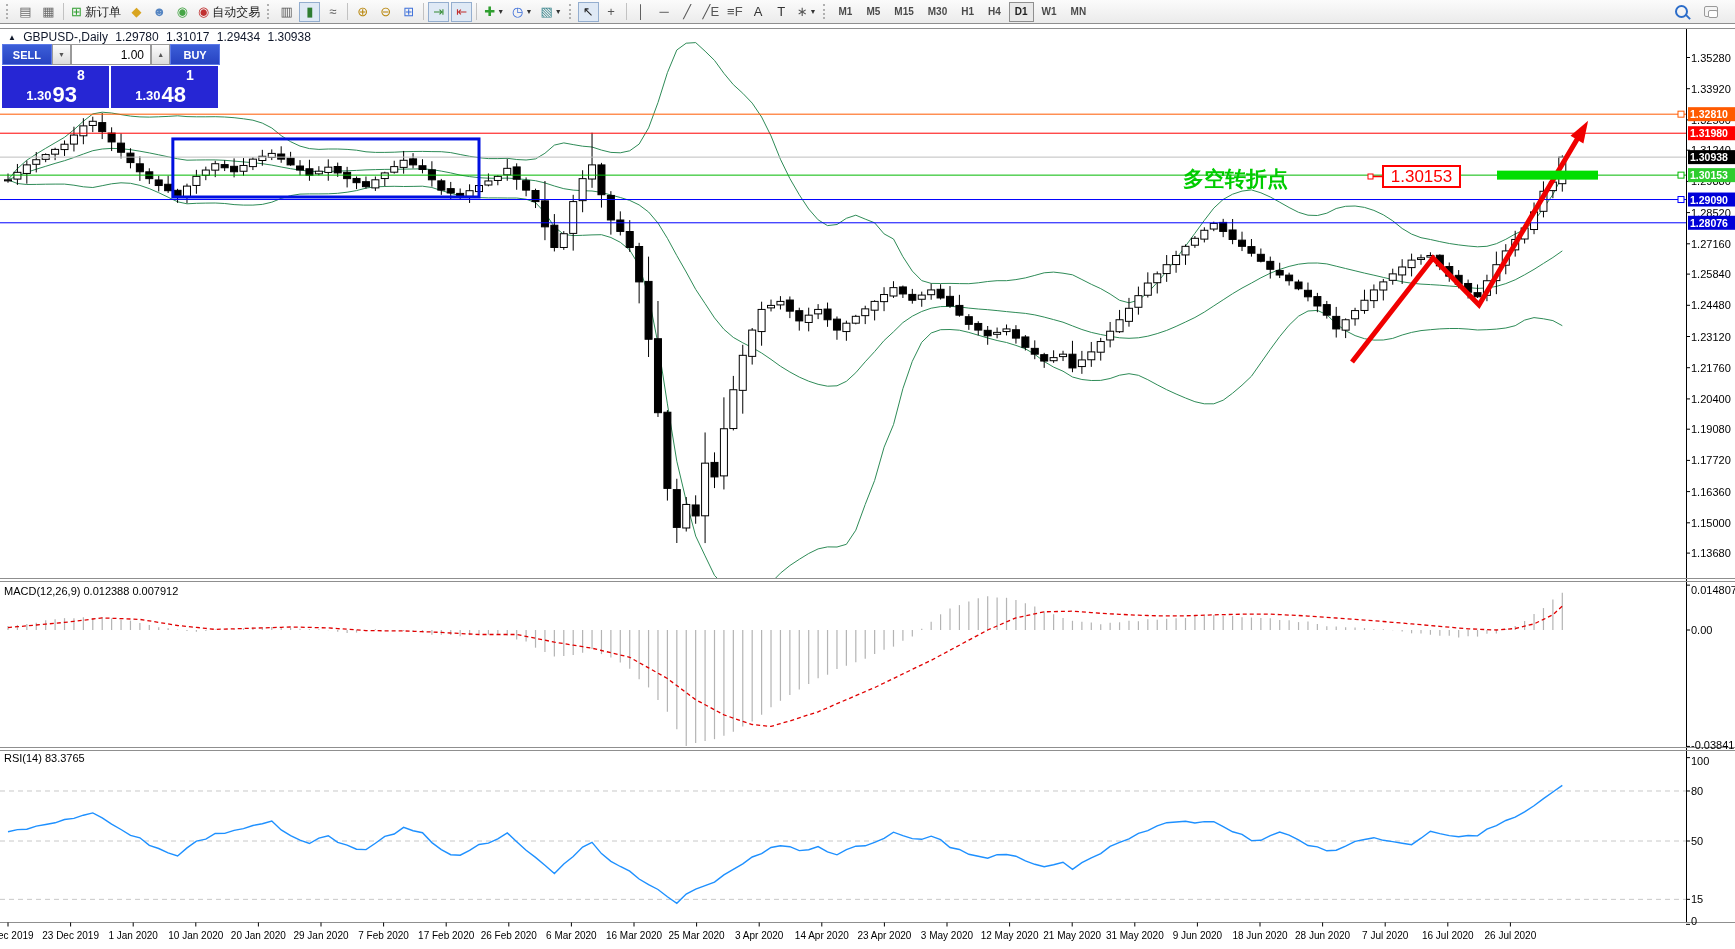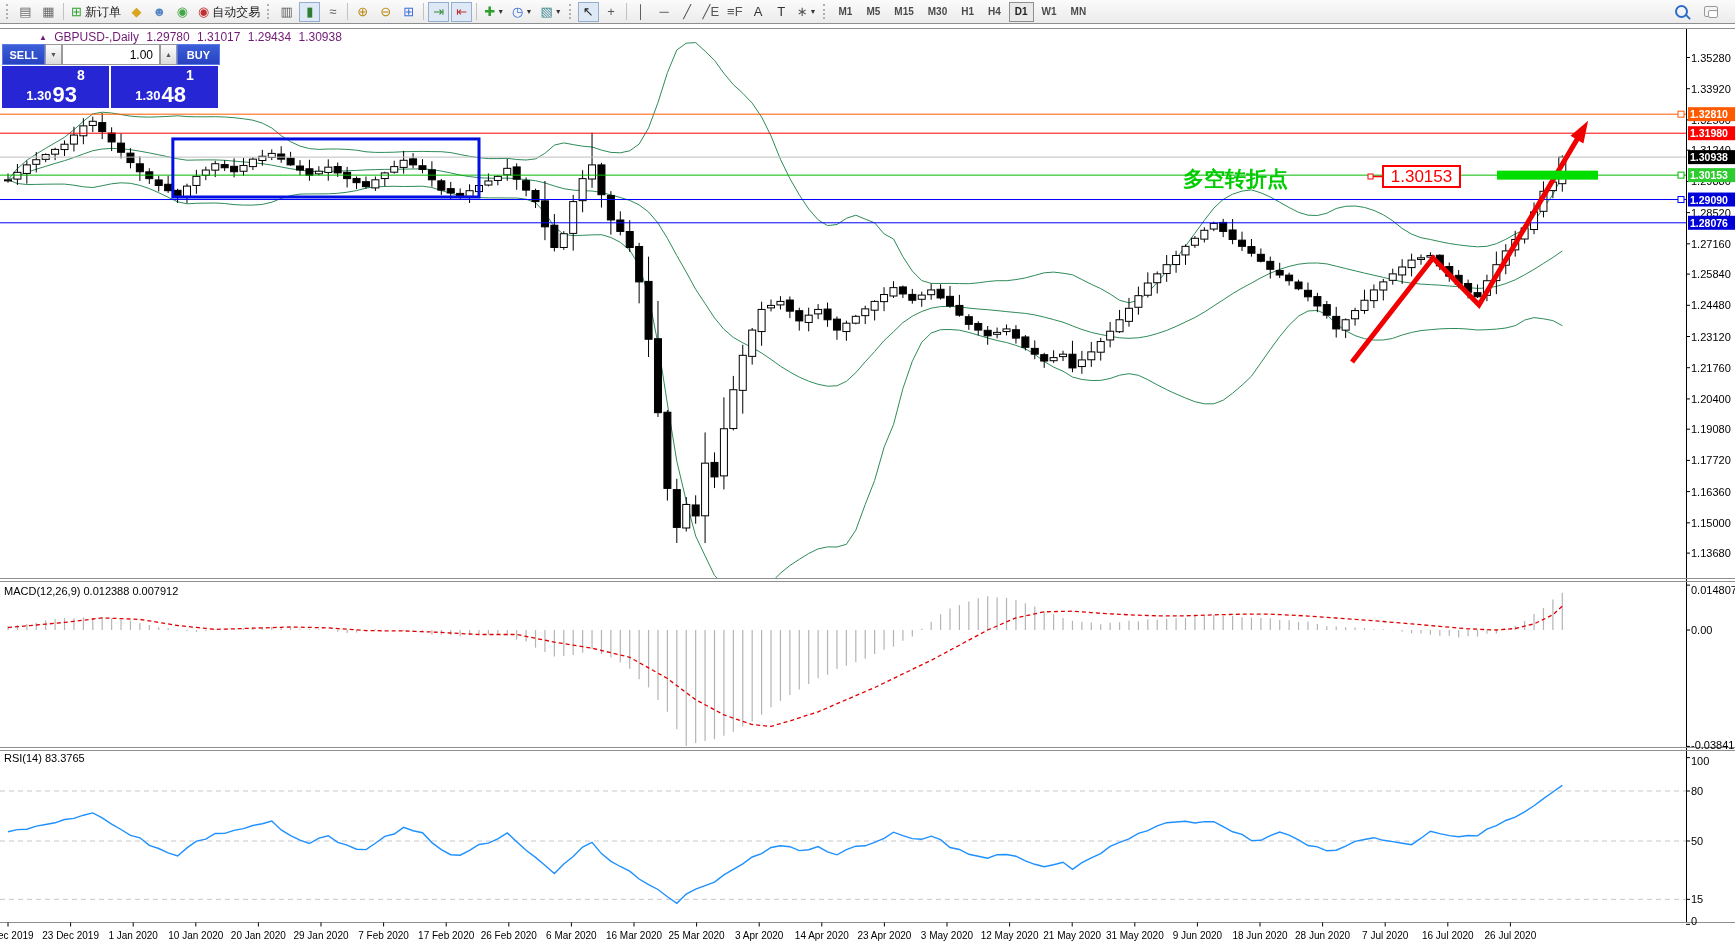--- a/index.html
+++ b/index.html
@@ -23,33 +23,33 @@
   .tb-right{margin-left:auto;display:flex;align-items:center;margin-right:10px;}
   .shape-magnifier{width:9px;height:9px;border:2px solid #2b6cc9;border-radius:50%;
     position:relative;display:inline-block;}
   .shape-magnifier:after{content:"";position:absolute;width:2px;height:6px;background:#2b6cc9;
     right:-3px;bottom:-4px;transform:rotate(-45deg);}
   .shape-chat{width:12px;height:9px;border:1px solid #9a9a9a;border-radius:2px;
     position:relative;display:inline-block;background:#f4f4f4;}
   .shape-chat:after{content:"";position:absolute;width:8px;height:6px;border:1px solid #9a9a9a;
     background:#fff;border-radius:2px;left:3px;top:3px;}
   
-  .chart-title{position:absolute;left:8px;top:30px;font-size:12px;color:#701a75;z-index:5;
-    white-space:nowrap;margin-left:31px;}
+  .chart-title{position:absolute;left:8px;top:30px;font-size:12px;color:#0f172a;z-index:5;
+    white-space:nowrap;}
   .chart-title .mk{font-size:8px;margin-right:4px;position:relative;top:-1px;}
   .chart-title span{margin-right:4px;}
   .quote-panel{position:absolute;left:2px;top:44px;width:218px;z-index:6;}
   .qp-row1{display:flex;height:21px;}
   .qp-btn{width:52px;background:linear-gradient(#3c5fd8,#2742c2);color:#fff;font-size:11px;
     font-weight:bold;display:flex;align-items:center;justify-content:center;
     border:1px solid #5c79e8;box-sizing:border-box;cursor:pointer;}
   .qp-spin{width:20px;background:linear-gradient(#fdfdfd,#dcdcdc);border:1px solid #9a9a9a;
     box-sizing:border-box;font-size:7px;color:#555;display:flex;align-items:center;
     justify-content:center;cursor:pointer;}
-  .qp-vol{width:98px;border:1px solid #9a9a9a;box-sizing:border-box;font-size:12px;
+  .qp-vol{width:80px;border:1px solid #9a9a9a;box-sizing:border-box;font-size:12px;
     text-align:right;padding-right:6px;font-family:"Liberation Sans",sans-serif;}
   .qp-row2{display:flex;height:42px;margin-top:1px;}
   .qp-price{width:107px;background:#2626d4;color:#fff;display:flex;align-items:flex-end;
     justify-content:center;cursor:pointer;padding-bottom:3px;box-sizing:border-box;}
   .qp-price + .qp-price{margin-left:2px;}
   .qp-sm{font-size:13px;font-weight:bold;margin-right:1px;line-height:1;padding-bottom:3px;}
   .qp-big{font-size:22px;font-weight:bold;line-height:0.85;}
   .qp-sup{font-size:14px;font-weight:bold;line-height:1;align-self:flex-start;
     position:relative;top:2px;}
   #chart{position:absolute;left:0;top:24px;}

